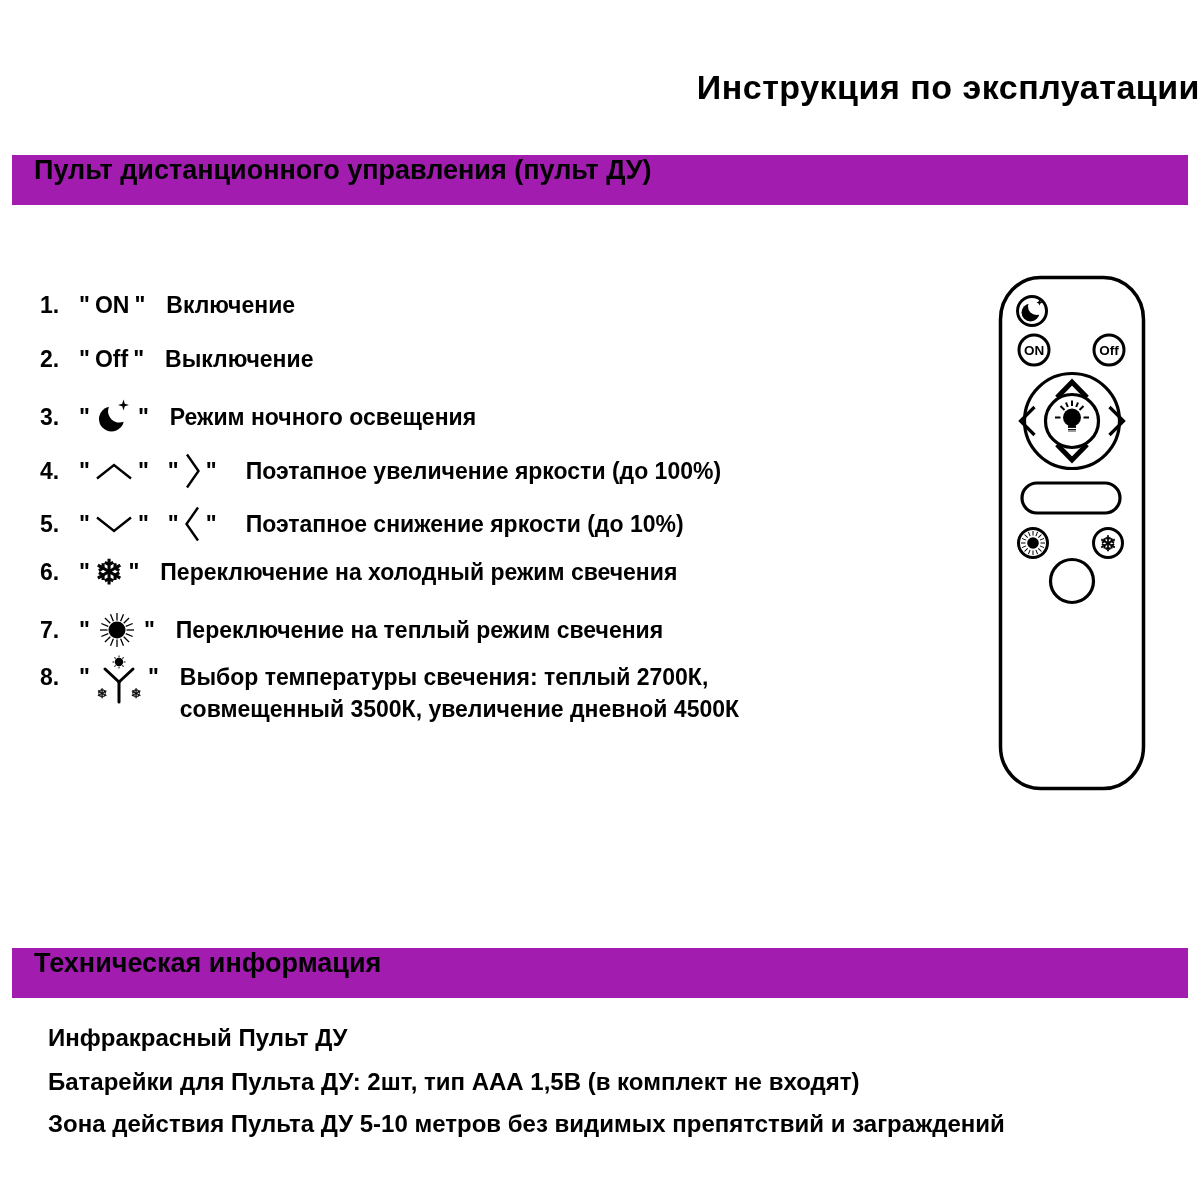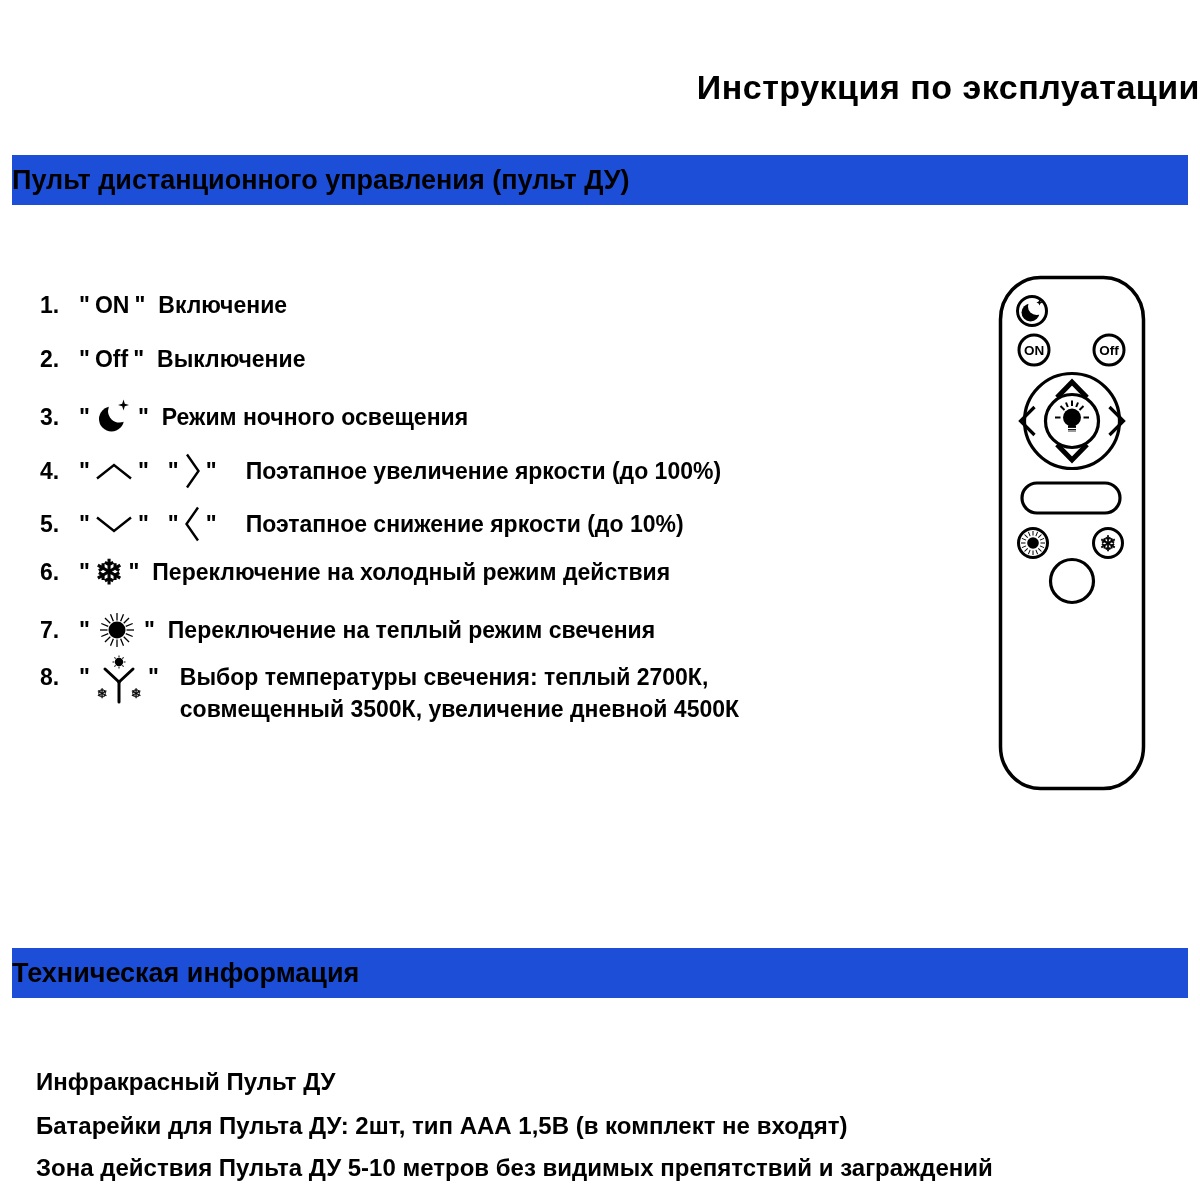--- a/index.html
+++ b/index.html
@@ -1,35 +1,35 @@
 <!DOCTYPE html>
 <html><head>
 <meta charset="utf-8">
 <style>
   html,body{margin:0;padding:0;background:#fff;}
   .page{position:relative;width:1200px;height:1200px;background:#ffffff;overflow:hidden;
         font-family:"Liberation Sans",sans-serif;font-weight:700;color:#000;}
   .title{position:absolute;top:68px;left:0;width:100%;text-align:right;font-size:34px;letter-spacing:0.5px;}
-  .bar{position:absolute;left:12px;width:1176px;height:50px;background:#1d4ed8;
-       display:flex;align-items:center;box-sizing:border-box;font-size:27px;}
+  .bar{position:absolute;left:12px;width:1176px;height:50px;background:#a21caf;
+       display:flex;padding-left:22px;box-sizing:border-box;font-size:27px;}
   .bar1{top:155px;}
   .bar2{top:940px;margin-top:8px;}
   .li{position:absolute;left:40px;display:flex;align-items:center;font-size:23px;white-space:nowrap;}
   .li .num{display:inline-block;width:34px;}
   .q{margin:0 5px;}
   .qg{margin-left:14px;}
-  .desc{margin-left:8px;}
+  .desc{margin-left:16px;}
   .desc-far{margin-left:24px;}
   .li8{align-items:flex-start;}
   .li8 .num,.li8 .q{line-height:32px;}
   .li8 svg{margin-top:-6px;}
   .desc-block{margin-left:16px;line-height:32px;}
   .snow{font-family:"DejaVu Sans",sans-serif;font-weight:400;font-size:34px;line-height:32px;
         -webkit-text-stroke:1.1px #000;}
-  .tech-line{position:absolute;left:36px;font-size:24px;margin-top:44px;}
+  .tech-line{position:absolute;left:48px;font-size:24px;}
   .tl1{top:1024px;} .tl2{top:1068px;text-align:right;} .tl3{top:1110px;}
   .remote{position:absolute;left:998px;top:275px;}
   svg{display:block;}
   .ic{flex:none;}
 </style>
 </head>
 <body>
 
 <div class="page">
 
@@ -100,21 +100,21 @@
     </svg>
     <span class="q">"</span>
     <span class="desc-far">Поэтапное снижение яркости (до 10%)</span>
   </div>
 
   <div class="li" style="top:556px;">
     <span class="num">6.</span>
     <span class="q">"</span>
     <span class="snow ic">❄</span>
     <span class="q">"</span>
-    <span class="desc">Переключение на холодный режим действия</span>
+    <span class="desc">Переключение на холодный режим свечения</span>
   </div>
 
   <div class="li" style="top:608px;">
     <span class="num">7.</span>
     <span class="q">"</span>
     <svg class="ic" width="44" height="44" viewBox="0 0 44 44">
       <circle cx="22" cy="22" r="8.5" fill="#000"></circle>
       <g stroke="#000" stroke-width="1.3">
         <line x1="31.5" y1="22" x2="39" y2="22"></line>
         <line x1="31.5" y1="22" x2="39" y2="22" transform="rotate(22.5 22 22)"></line>

